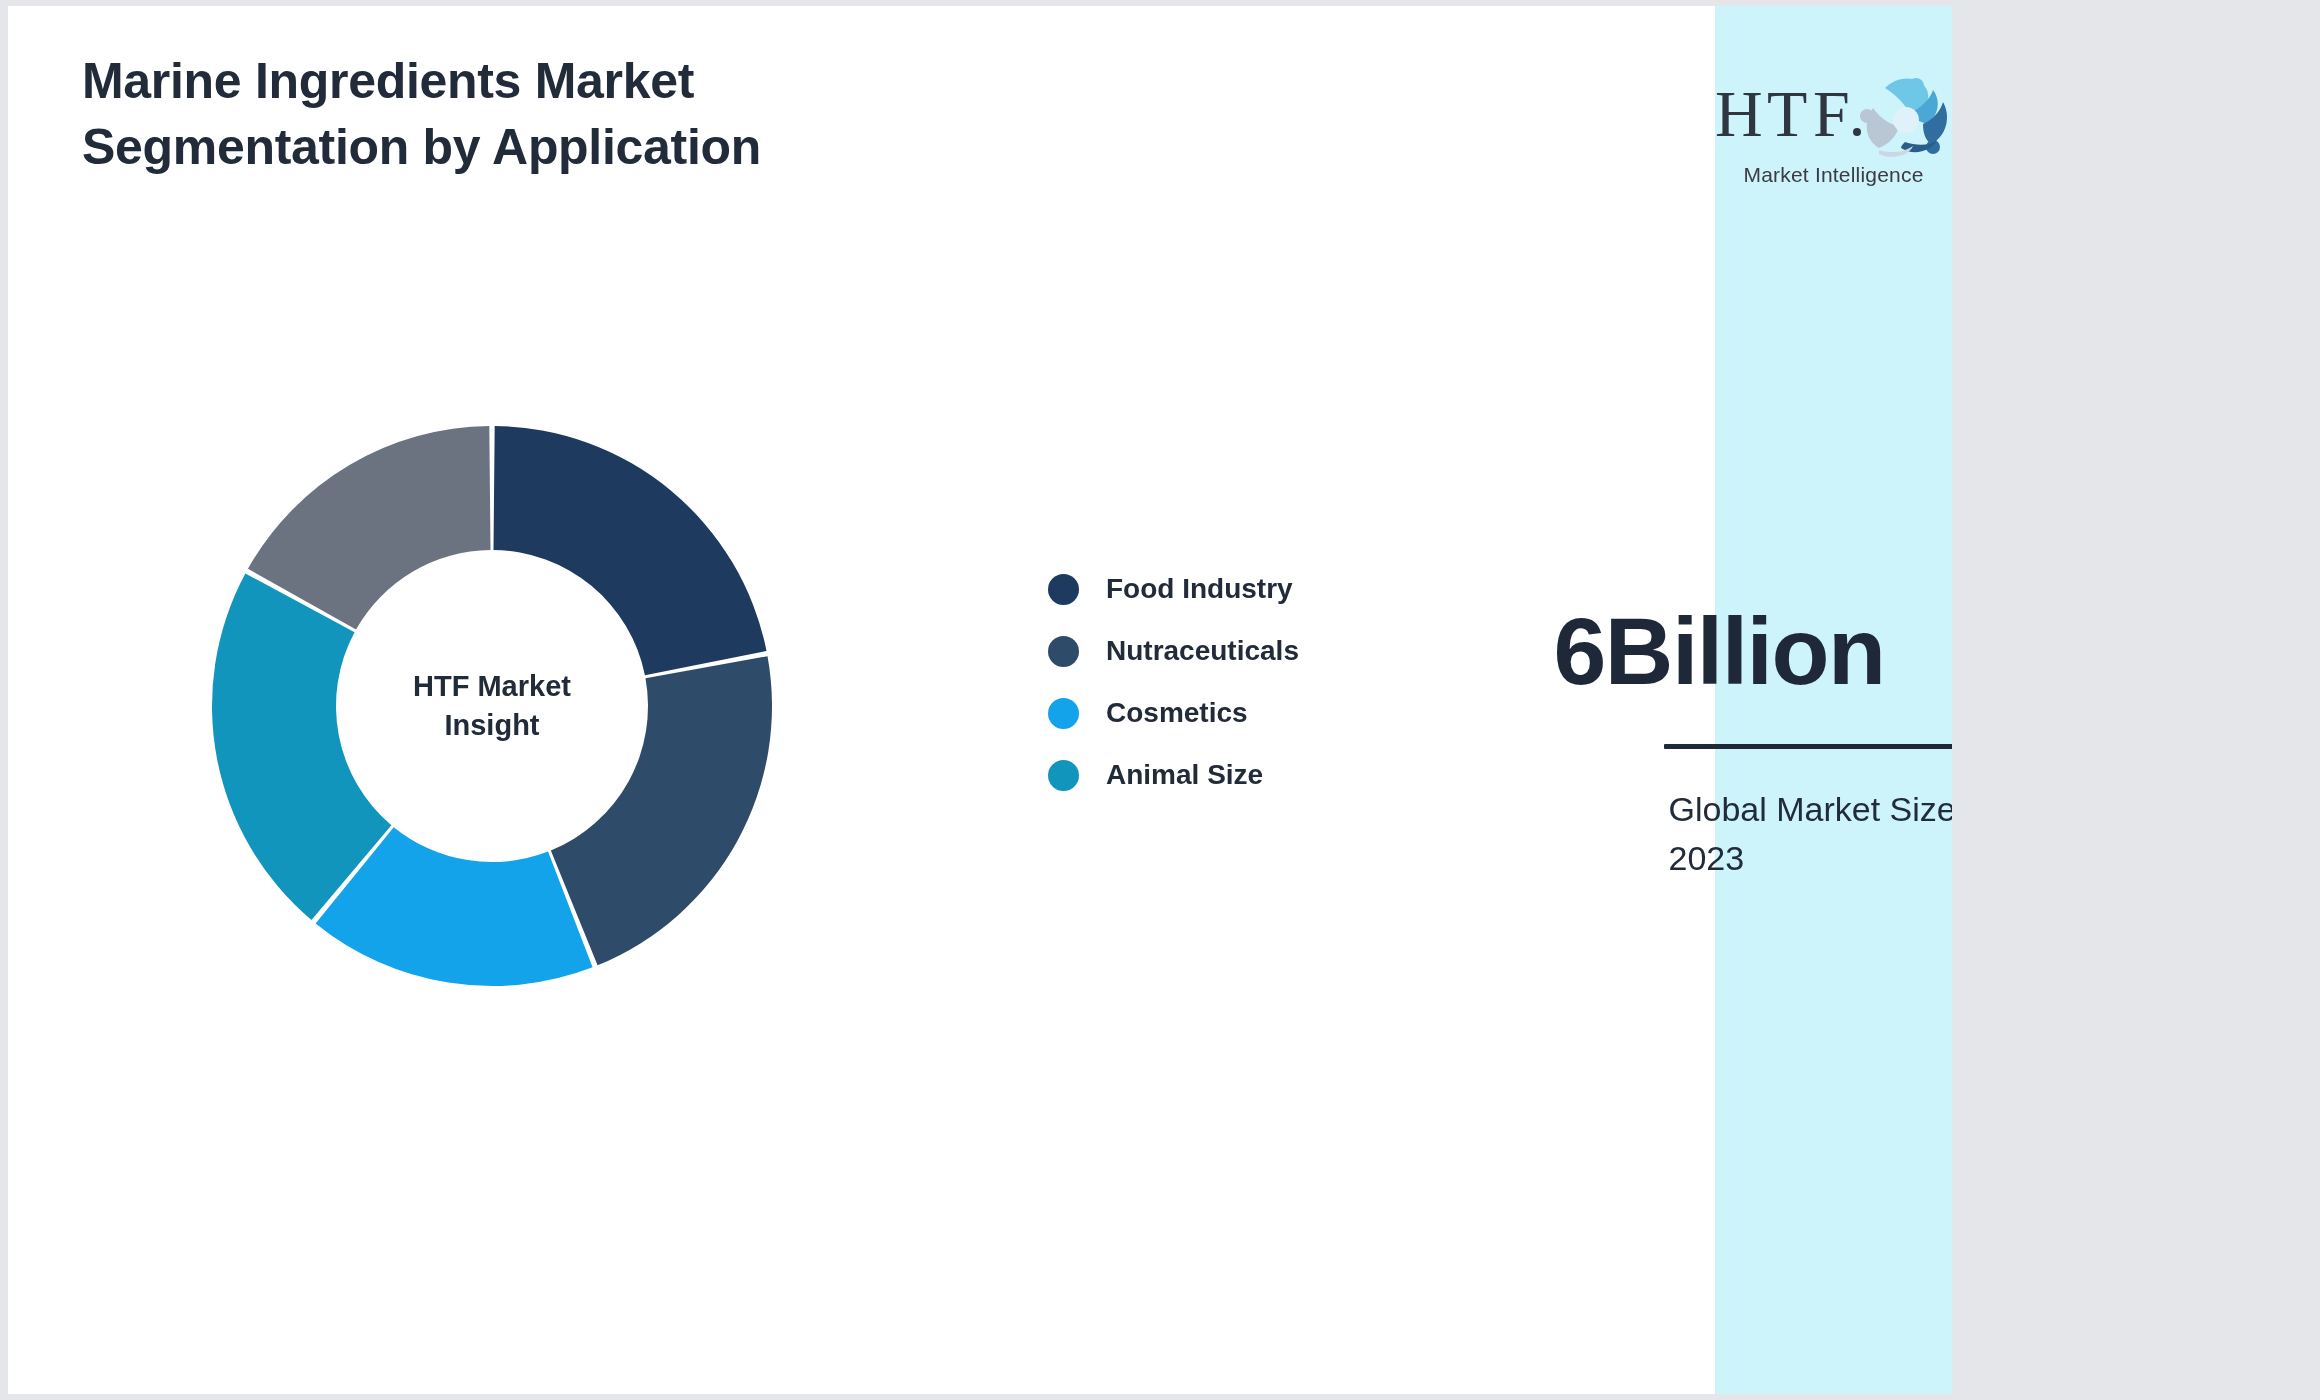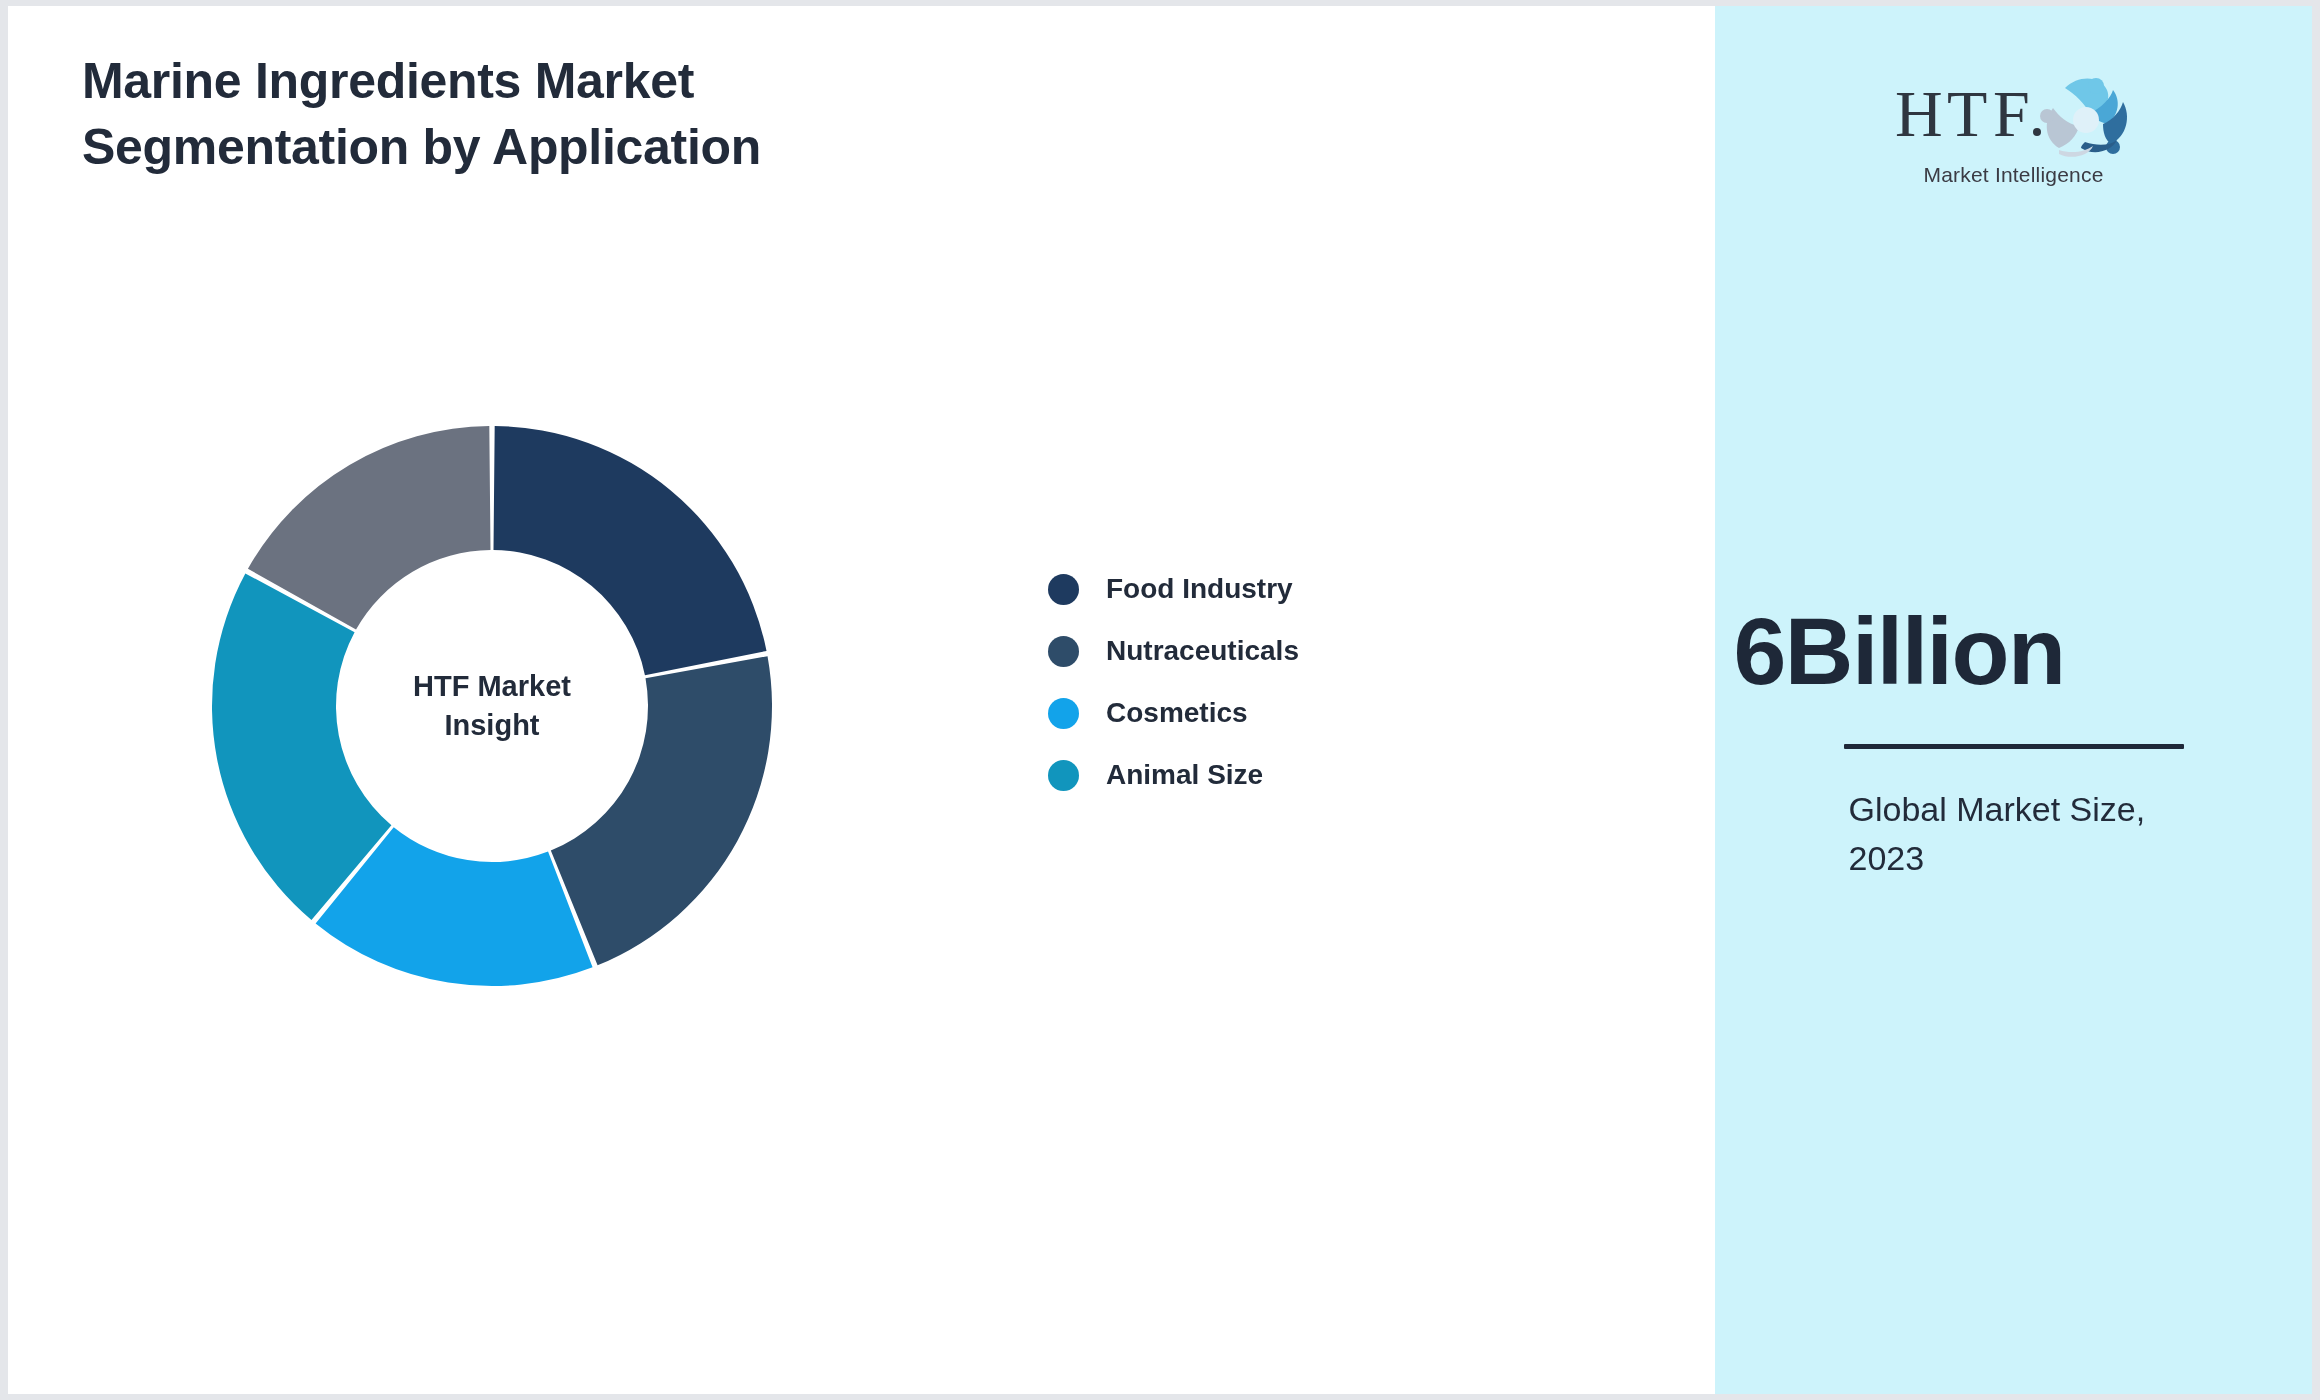--- a/index.html
+++ b/index.html
@@ -12,21 +12,21 @@
     height: 1400px;
     background: #e4e6ea;
     font-family: "Liberation Sans", sans-serif;
     overflow: hidden;
   }
 
   .infographic-card {
     position: absolute;
     left: 8px;
     top: 6px;
-    width: 2304px;
+    width: 1944px;
     height: 1388px;
     background: #ffffff;
     display: flex;
     flex-direction: row;
     overflow: hidden;
   }
 
   
   .left-panel {
     position: relative;

